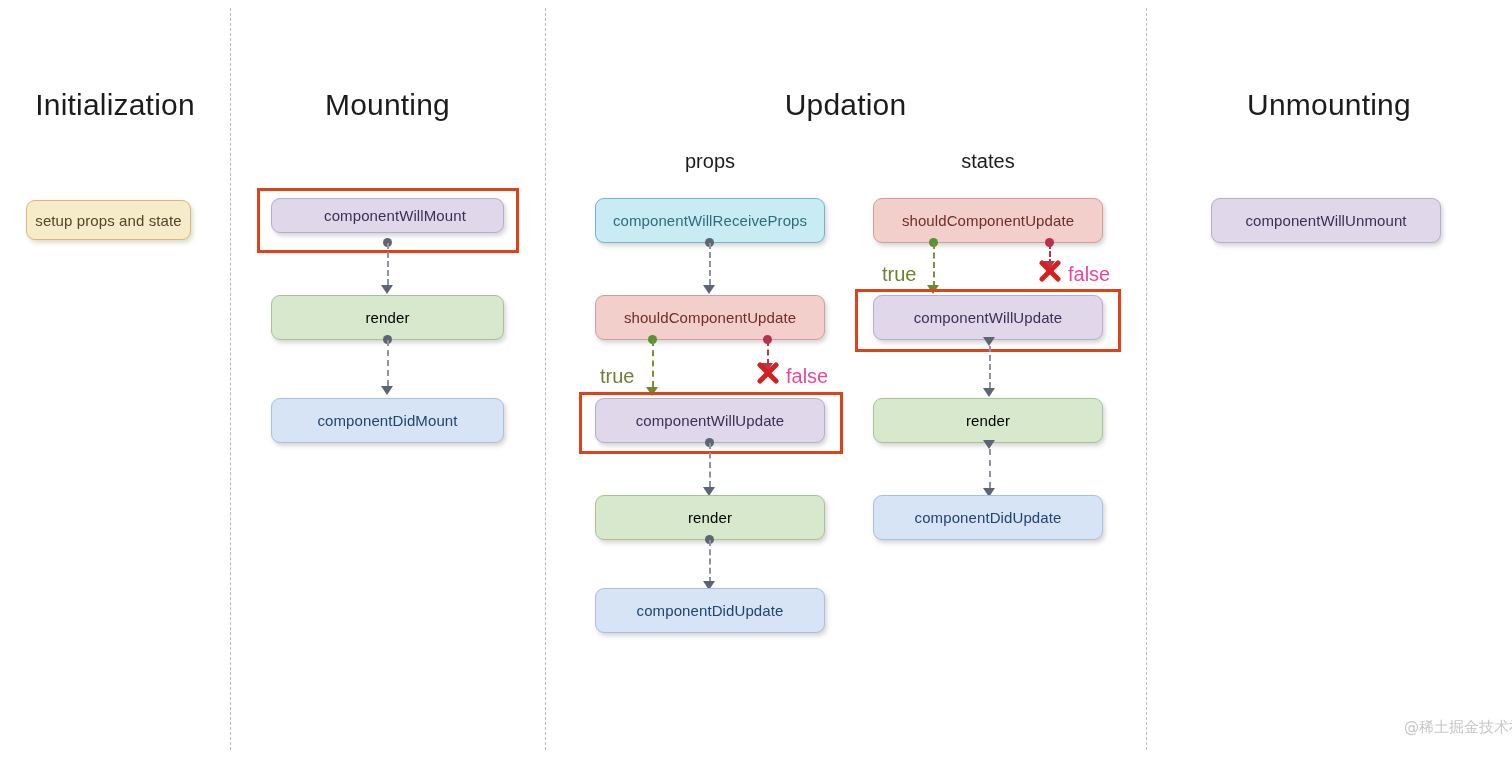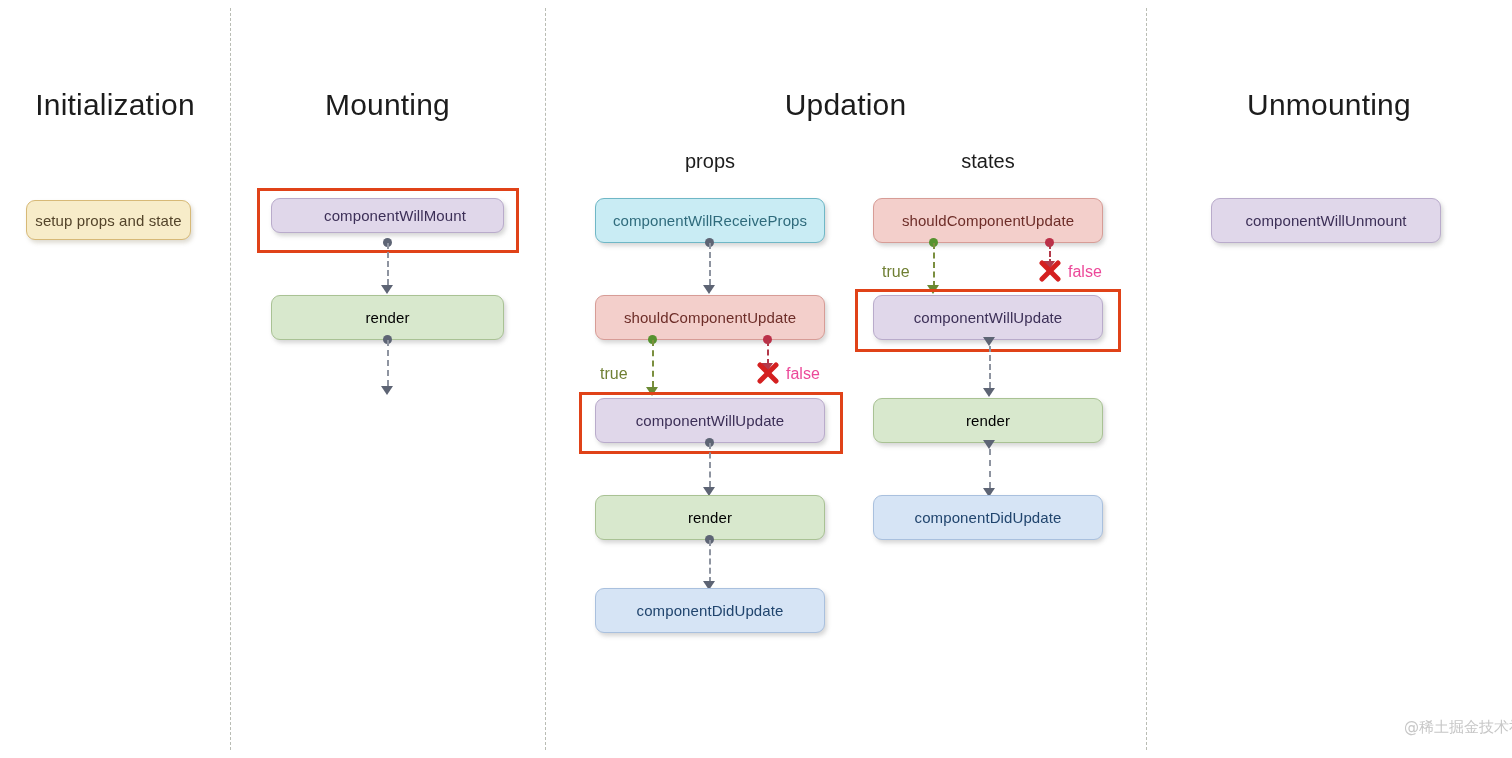--- a/index.html
+++ b/index.html
@@ -102,21 +102,21 @@
     width: 0; height: 0;
     border-left: 6px solid transparent;
     border-right: 6px solid transparent;
     border-top: 9px solid #5d6474;
   }
   .arrow.olive { border-top-color: #6b8a34; }
   .arrow.crimson { border-top-color: #b3394a; }
 
   .branch-label {
     position: absolute;
-    font-size: 16px;
+    font-size: 20px;
     white-space: nowrap;
   }
   .branch-label.true-lbl  { color:#6f7f33; }
   .branch-label.false-lbl { color:#ec4899; }
 
   .xmark {
     position: absolute;
     width: 22px;
     height: 22px;
   }
@@ -155,20 +155,21 @@
   <div class="dot" style="left:383px; top:238px;"></div>
   <div class="conn" style="left:387px; top:243px; height:42px;"></div>
   <div class="arrow" style="left:381px; top:285px;"></div>
 
   <div class="node green" style="left:271px; top:295px; width:233px; height:45px;">render</div>
 
   <div class="dot" style="left:383px; top:335px;"></div>
   <div class="conn" style="left:387px; top:340px; height:46px;"></div>
   <div class="arrow" style="left:381px; top:386px;"></div>
 
+  <div class="node blue" style="left:271px; top:398px; width:233px; height:45px;">componentDidMount</div>
 
   <div class="node cyan" style="left:595px; top:198px; width:230px; height:45px;">componentWillReceiveProps</div>
 
   <div class="dot" style="left:705px; top:238px;"></div>
   <div class="conn" style="left:709px; top:243px; height:42px;"></div>
   <div class="arrow" style="left:703px; top:285px;"></div>
 
   <div class="node red" style="left:595px; top:295px; width:230px; height:45px;">shouldComponentUpdate</div>
 
   <div class="dot olive" style="left:648px; top:335px;"></div>

